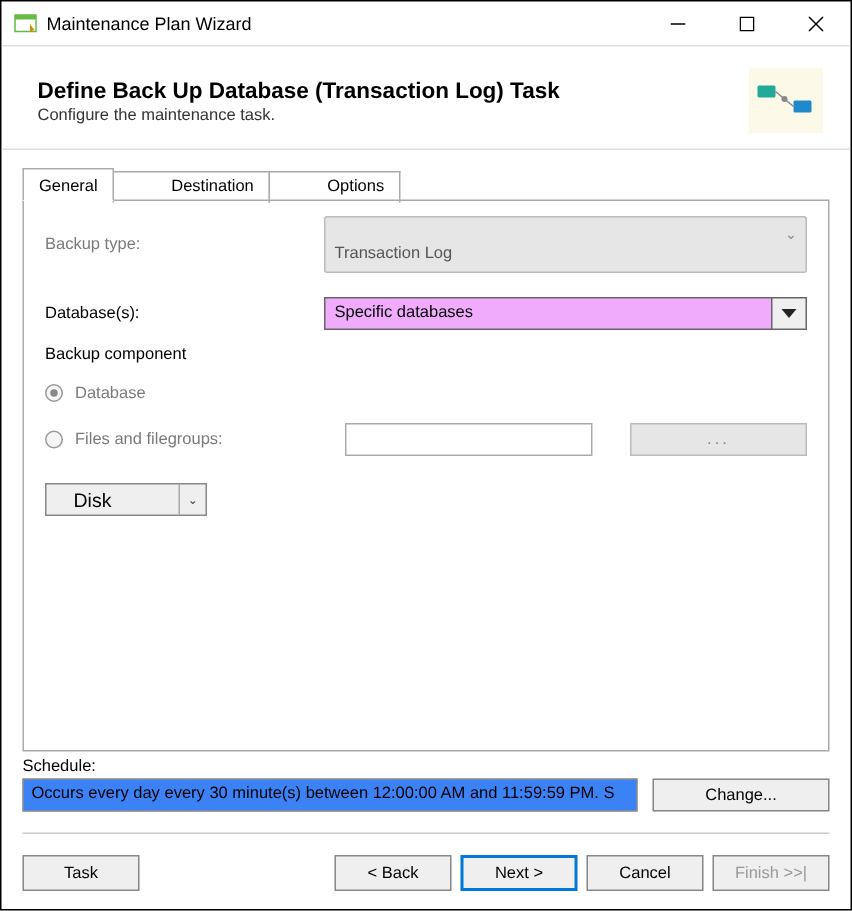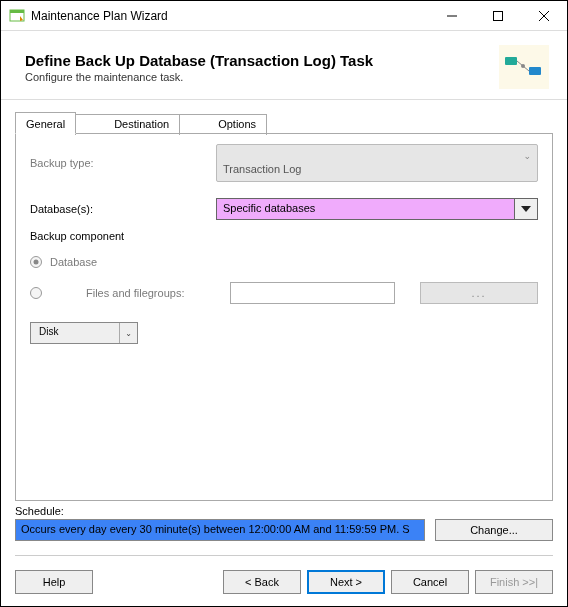--- a/index.html
+++ b/index.html
@@ -45,21 +45,21 @@
     .radio { width: 12px; height: 12px; border-radius: 50%; border: 1px solid #999; margin-right: 8px; position: relative; background: #f5f5f5; }
     .radio.checked::after { content: ''; position: absolute; width: 5px; height: 5px; background: #888; border-radius: 50%; top: 50%; left: 50%; transform: translate(-50%, -50%); }
     .radio-label { font-size: 11px; color: #7a7a7a; }
 
     .input-text { border: 1px solid #999; height: 22px; background: #fff; font-size: 11px; padding: 2px 4px; }
     .input-text.disabled { background: #fff; border-color: #aaa; }
 
     .btn-ellipsis { width: 118px; height: 22px; background: #e6e6e6; border: 1px solid #bbb; color: #888; font-size: 11px; letter-spacing: 2px; }
 
     .combo { display: flex; height: 22px; width: 108px; border: 1px solid #888; background: #efefef; }
-    .combo-text { flex: 1; padding: 3px 8px; font-size: 10px; }
+    .combo-text { flex: 1; padding: 3px 18px; font-size: 13px; }
     .combo-btn { width: 18px; border-left: 1px solid #aaa; display: flex; align-items: center; justify-content: center; font-size: 8px; color: #444; }
 
     .schedule-area { padding: 4px 14px 8px 14px; }
     .schedule-label { font-size: 11px; margin-bottom: 2px; }
     .schedule-row { display: flex; gap: 10px; align-items: center; }
     .schedule-field { flex: 1; border: 1px solid #888; height: 22px; padding: 3px 5px; font-size: 11px; background: #3b82f6; overflow: hidden; white-space: nowrap; }
     .change-btn { width: 118px; height: 22px; border: 1px solid #888; background: #efefef; font-size: 11px; }
 
     .divider { border-top: 1px solid #ccc; margin: 6px 14px 0 14px; }
 
@@ -148,21 +148,21 @@
       </div>
 
       <div class="section-head">Backup component</div>
 
       <div class="radio-row">
         <div class="radio checked"></div>
         <div class="radio-label">Database</div>
       </div>
 
       <div class="row" style="margin-bottom:18px;">
-        <div style="display:flex;align-items:flex-start;width:200px;gap:36px;">
+        <div style="display:flex;align-items:flex-start;width:200px;">
           <div class="radio"></div>
           <div class="radio-label">Files and filegroups:</div>
         </div>
         <div style="flex:1;">
             <div class="input-text disabled" style="width:165px;"></div>
           </div>
         <button class="btn-ellipsis">...</button>
       </div>
 
       <div class="row">
@@ -184,19 +184,19 @@
   <div class="schedule-label">Schedule:</div>
   <div class="schedule-row">
     <div class="schedule-field">Occurs every day every 30 minute(s) between 12:00:00 AM and 11:59:59 PM. S</div>
     <button class="change-btn">Change...</button>
   </div>
 </div>
 
 <div class="divider"></div>
 
 <div class="footer">
-  <button class="help-btn">Help</button>
+  <button class="help-btn">Task</button>
   <div class="spacer"></div>
   <button class="wiz-btn">&lt; Back</button>
   <button class="wiz-btn primary">Next &gt;</button>
   <button class="wiz-btn">Cancel</button>
   <button class="wiz-btn disabled">Finish &gt;&gt;|</button>
 </div>
 
 </body></html>

